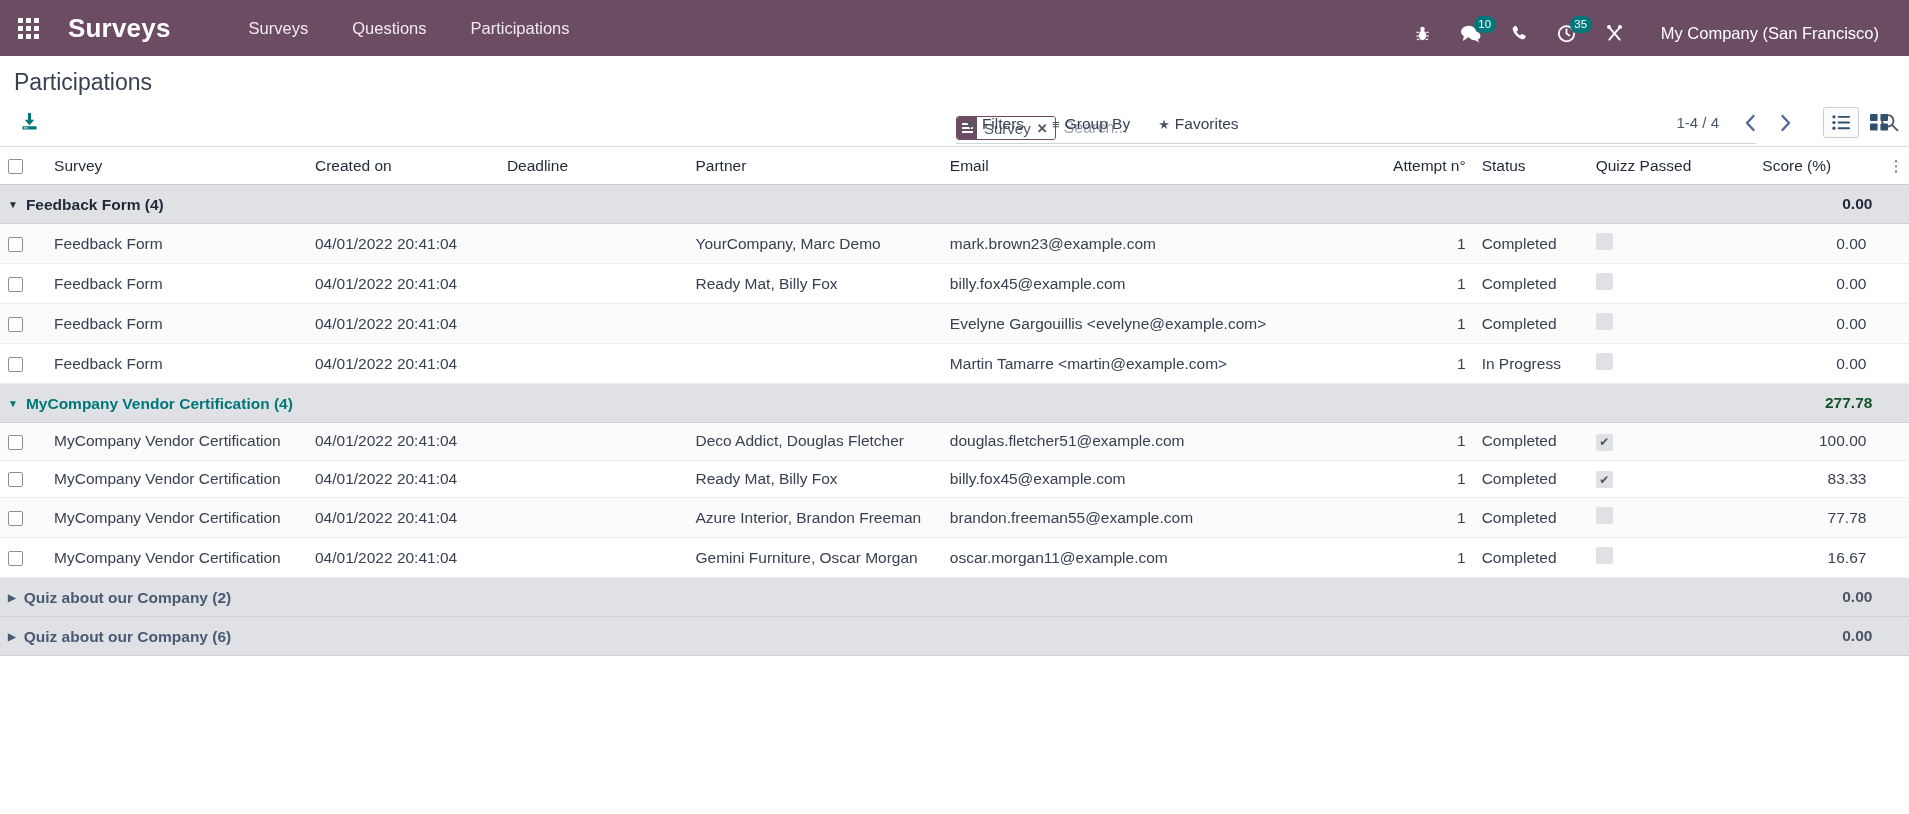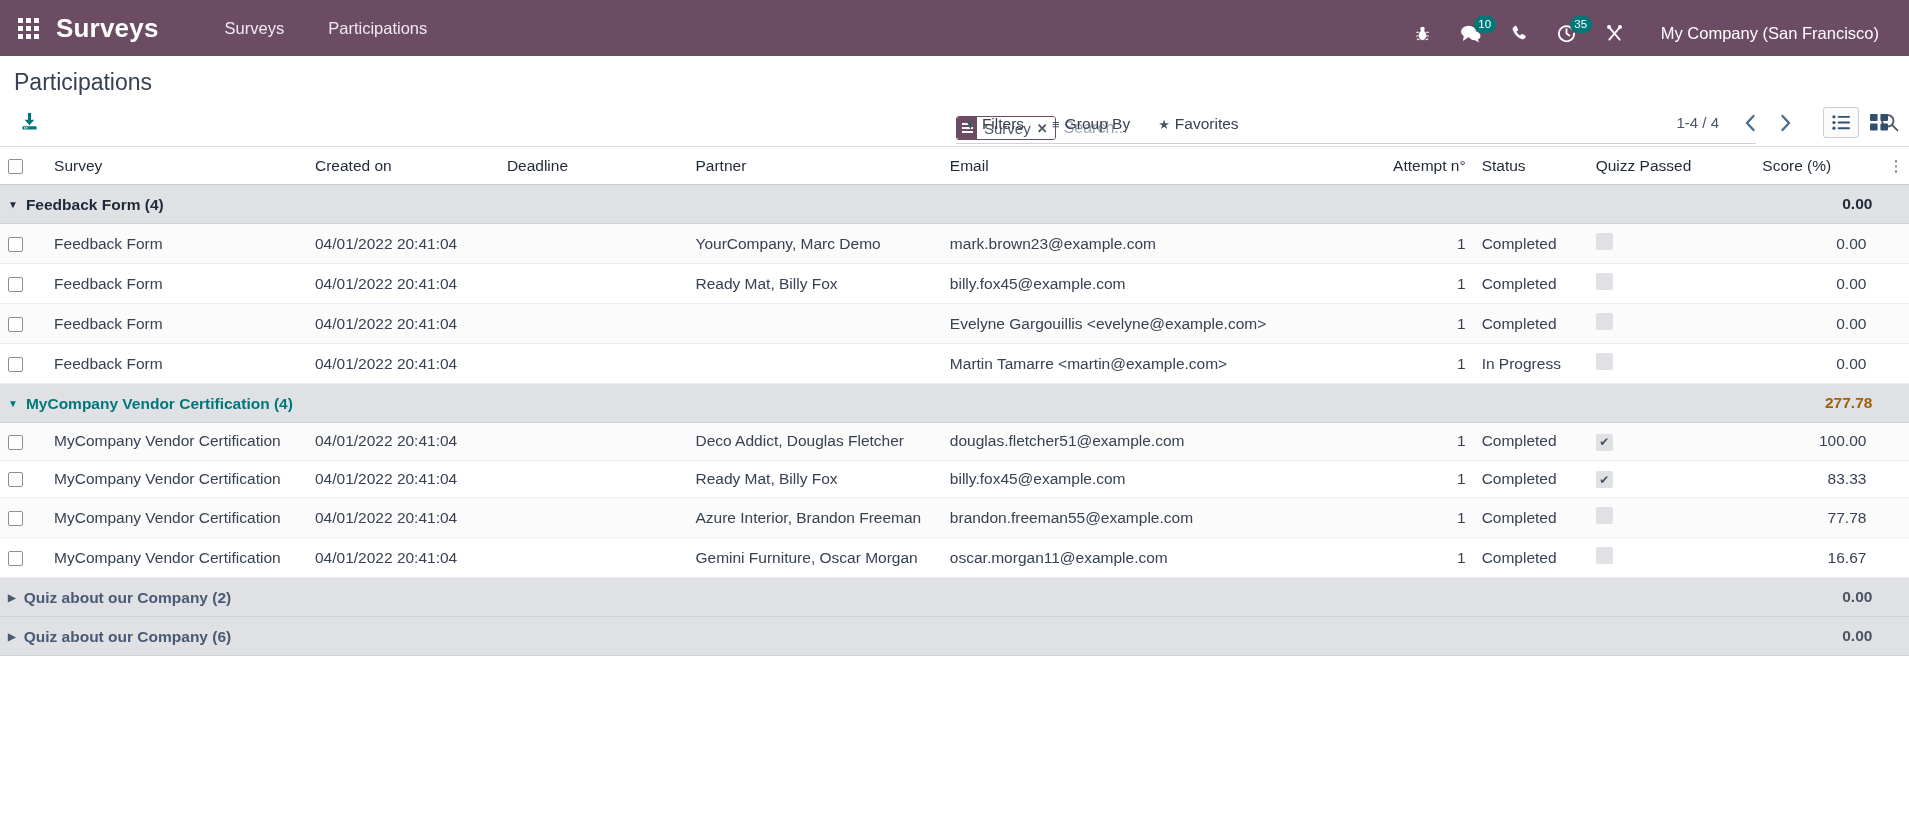--- a/index.html
+++ b/index.html
@@ -14,20 +14,21 @@
 
   
   .navbar {
     height: 56px;
     background: #6b4c63;
     display: flex;
     align-items: center;
     color: #ffffff;
     position: relative;
     padding: 0 18px 0 0;
+    gap: 12px;
   }
   .apps-btn {
     width: 56px; height: 56px;
     display: flex; align-items: center; justify-content: center;
     cursor: pointer;
   }
   .grid-icon { display: grid; grid-template-columns: repeat(3, 5px); grid-gap: 3px; }
   .grid-icon i { width: 5px; height: 5px; background: #fff; display: block; }
   .brand {
     font-size: 26px;
@@ -304,21 +305,21 @@
     font-size: 12px;
     line-height: 1;
   }
 
   tr.group-row { background: #dfe1e5; border-bottom: 1px solid #cfd2d6; cursor: pointer; }
   tr.group-row td { padding: 9px 8px; font-weight: 700; }
   .group-title { color: #00787a; font-weight: 700; font-size: 15.5px; display: inline-flex; align-items: center; gap: 8px; }
   .group-title.dark { color: #1f2937; }
   .caret { font-size: 10px; line-height: 1; }
   .group-score { font-weight: 700; text-align: right; padding-right: 14px; }
-  .group-score.teal { color: #a16207; }
+  .group-score.teal { color: #14532d; }
   .group-score.dark { color: #1f2937; }
   .group-score.muted { color: #4b5563; font-weight: 700; }
 
   .col-chk    { width: 42px; }
   .col-survey { width: 238px; }
   .col-created{ width: 175px; }
   .col-dead   { width: 172px; }
   .col-partner{ width: 232px; }
   .col-email  { width: 400px; }
   .col-attempt{ width: 85px; }
@@ -343,20 +344,21 @@
         <i></i>
         <i></i>
         <i></i>
         <i></i>
         <i></i>
     </span>
   </div>
   <div class="brand">Surveys</div>
   <div class="nav-links">
     <div class="nav-link">Surveys</div>
+    <div class="nav-link">Questions</div>
     <div class="nav-link">Participations</div>
   </div>
 
   <div class="nav-right">
     <div class="sys-icon">
       <svg width="15" height="17" viewBox="0 0 16 18" fill="currentColor">
         <ellipse cx="8" cy="11" rx="4" ry="5.2"></ellipse>
         <circle cx="8" cy="4.2" r="2.4"></circle>
         <rect x="1.2" y="7" width="3.2" height="1.3" rx=".6"></rect>
         <rect x="11.6" y="7" width="3.2" height="1.3" rx=".6"></rect>

